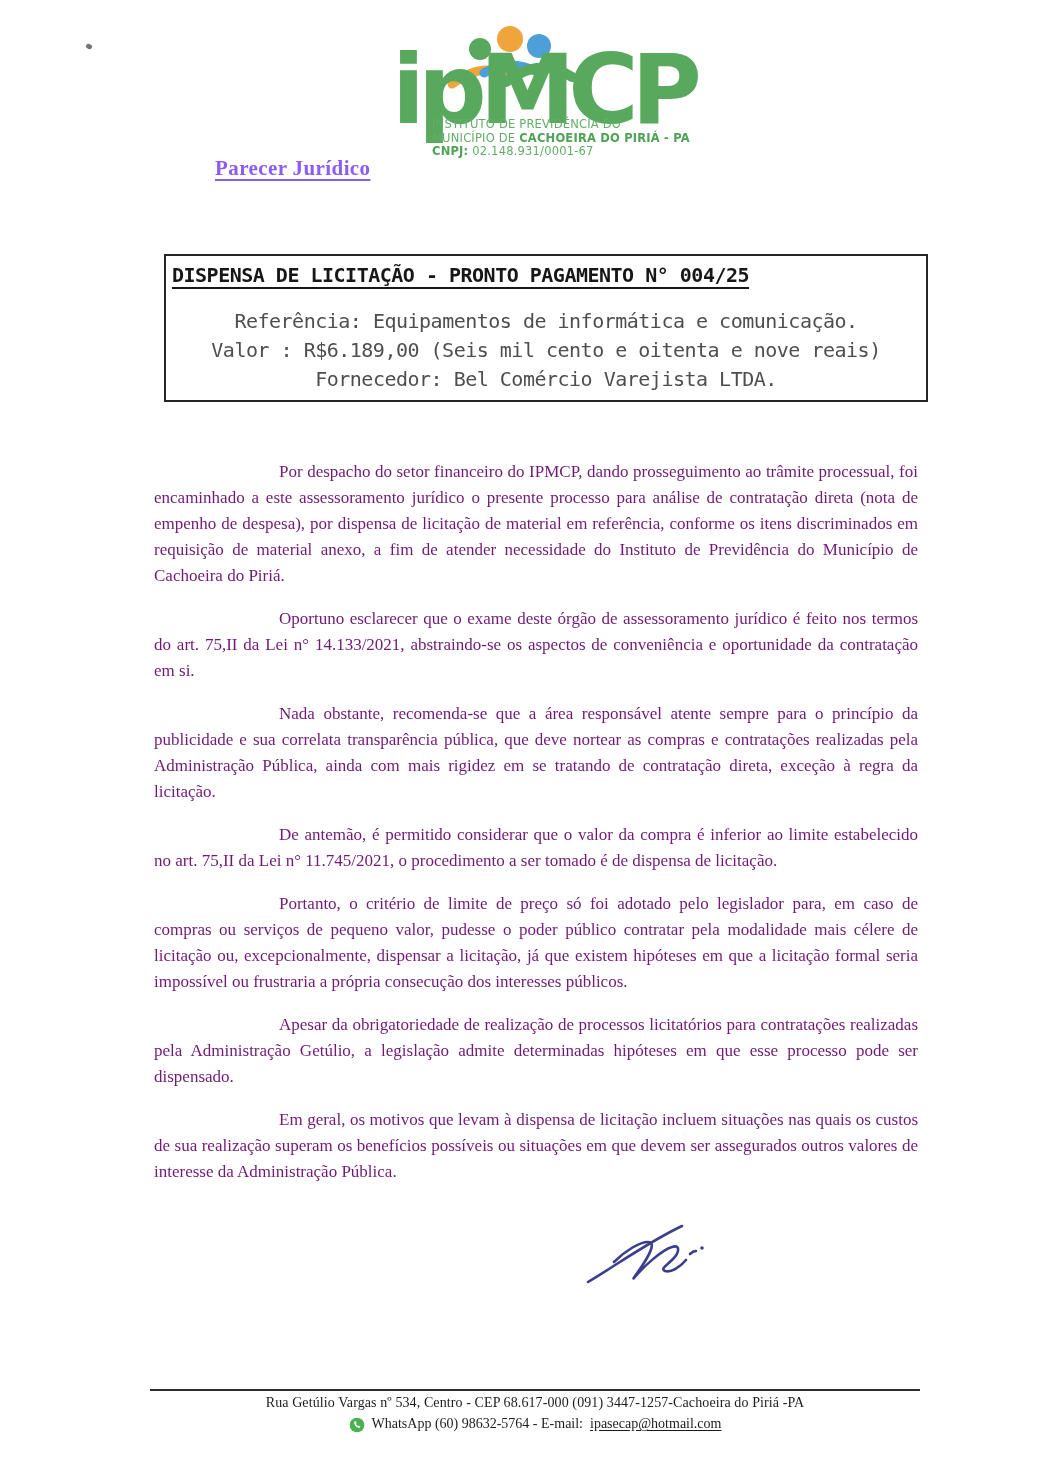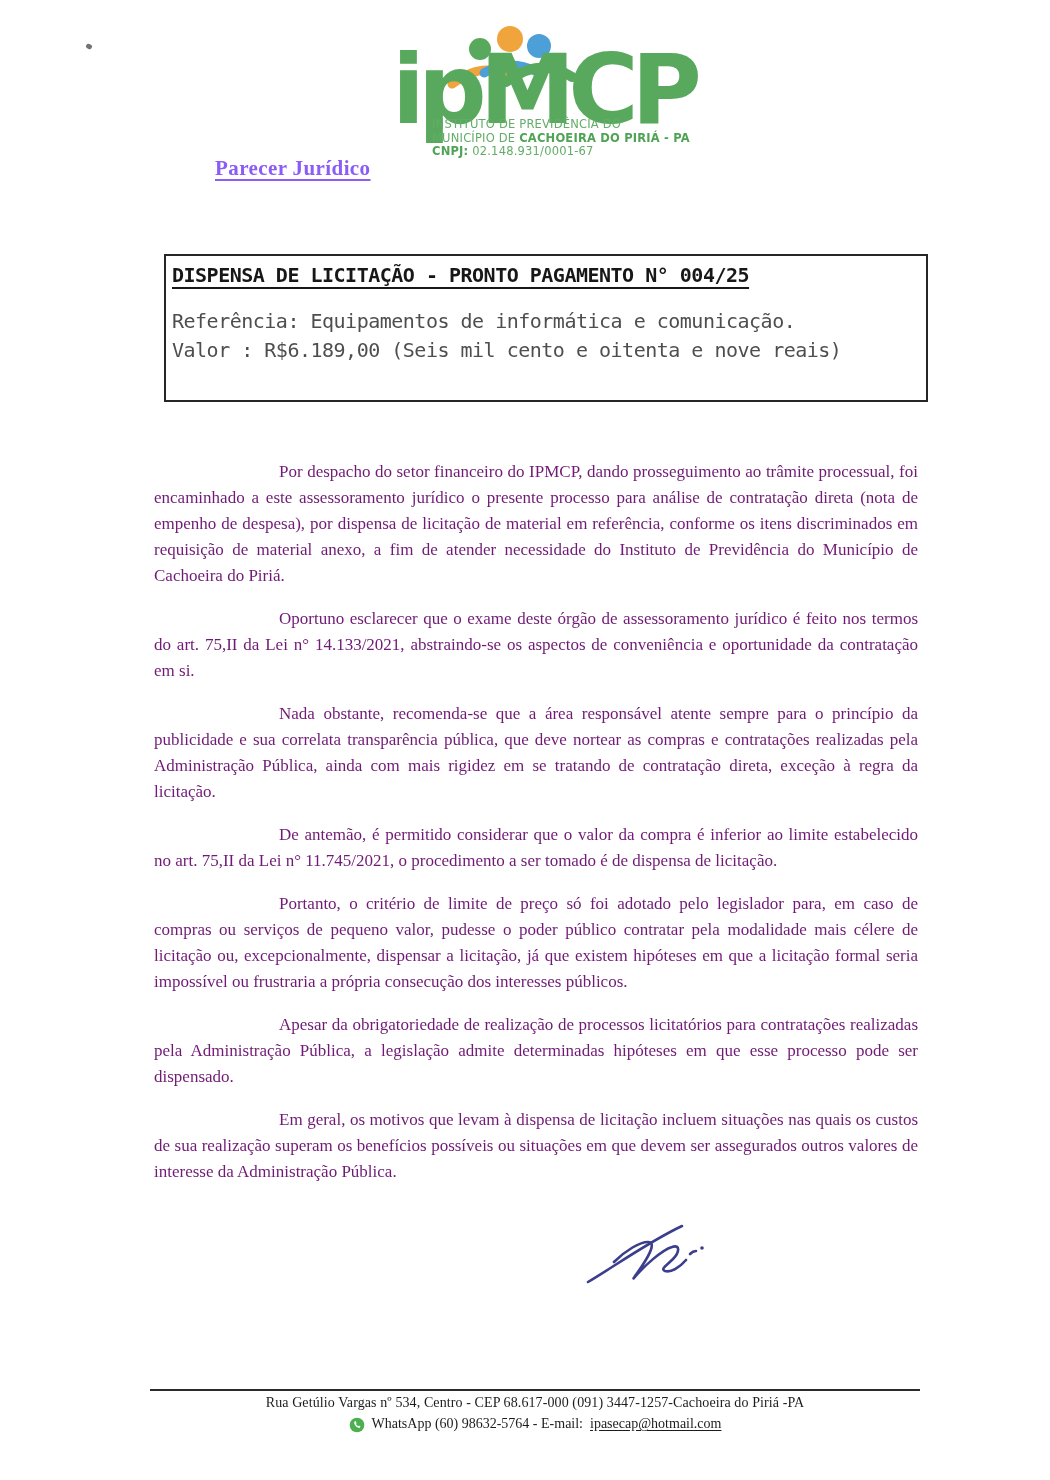--- a/index.html
+++ b/index.html
@@ -47,21 +47,21 @@
     border:2px solid #262626;box-sizing:border-box;
     padding:7px 6px;
     font-family:"DejaVu Sans Mono", monospace;
     margin-left:12px;
   }
   .notice-heading{
     font-size:20px;font-weight:bold;color:#171717;
     letter-spacing:-.5px;white-space:nowrap;
     text-decoration:underline;text-decoration-thickness:2px;text-underline-offset:5px;
   }
-  .notice-lines{margin-top:20px;}
+  .notice-lines{margin-top:20px;text-align:center;}
   .notice-line{
     font-size:20px;line-height:29px;color:#4e4e4e;
     letter-spacing:-.5px;white-space:nowrap;
   }
   
   .body-text{
     position:absolute;left:154px;top:459px;width:764px;
     font-size:17px;line-height:26px;text-align:justify;color:#701a75;
   }
   .body-text p{margin:0 0 17px 0;text-indent:125px;}
@@ -104,30 +104,31 @@
     </div>
   </div>
 
   <h1 class="doc-title">Parecer Jurídico</h1>
 
   <div class="notice-box">
     <div class="notice-heading">DISPENSA DE LICITAÇÃO - PRONTO PAGAMENTO N° 004/25</div>
     <div class="notice-lines">
       <div class="notice-line">Referência: Equipamentos de informática e comunicação.</div>
       <div class="notice-line">Valor : R$6.189,00 (Seis mil cento e oitenta e nove reais)</div>
+      <div class="notice-line">Fornecedor: Bel Comércio Varejista LTDA.</div>
     </div>
   </div>
 
   <div class="body-text">
     <p>Por despacho do setor financeiro do IPMCP, dando prosseguimento ao trâmite processual, foi encaminhado a este assessoramento jurídico o presente processo para análise de contratação direta (nota de empenho de despesa), por dispensa de licitação de material em referência, conforme os itens discriminados em requisição de material anexo, a fim de atender necessidade do Instituto de Previdência do Município de Cachoeira do Piriá.</p>
     <p>Oportuno esclarecer que o exame deste órgão de assessoramento jurídico é feito nos termos do art. 75,II da Lei n° 14.133/2021, abstraindo-se os aspectos de conveniência e oportunidade da contratação em si.</p>
     <p>Nada obstante, recomenda-se que a área responsável atente sempre para o princípio da publicidade e sua correlata transparência pública, que deve nortear as compras e contratações realizadas pela Administração Pública, ainda com mais rigidez em se tratando de contratação direta, exceção à regra da licitação.</p>
     <p>De antemão, é permitido considerar que o valor da compra é inferior ao limite estabelecido no art. 75,II da Lei n° 11.745/2021, o procedimento a ser tomado é de dispensa de licitação.</p>
     <p>Portanto, o critério de limite de preço só foi adotado pelo legislador para, em caso de compras ou serviços de pequeno valor, pudesse o poder público contratar pela modalidade mais célere de licitação ou, excepcionalmente, dispensar a licitação, já que existem hipóteses em que a licitação formal seria impossível ou frustraria a própria consecução dos interesses públicos.</p>
-    <p>Apesar da obrigatoriedade de realização de processos licitatórios para contratações realizadas pela Administração Pública, a legislação admite determinadas hipóteses em que esse processo pode ser dispensado.</p>
+    <p>Apesar da obrigatoriedade de realização de processos licitatórios para contratações realizadas pela Administração Getúlio, a legislação admite determinadas hipóteses em que esse processo pode ser dispensado.</p>
     <p>Em geral, os motivos que levam à dispensa de licitação incluem situações nas quais os custos de sua realização superam os benefícios possíveis ou situações em que devem ser assegurados outros valores de interesse da Administração Pública.</p>
   </div>
 
   <svg class="signature" width="150" height="85" viewBox="0 0 150 85">
     <g fill="none" stroke-width="2.6" stroke-linecap="round" stroke="#3a3e8c">
       <path d="M10,62 C34,48 70,22 104,6"></path>
       <path d="M36,42 C48,30 62,22 70,22 C78,22 72,34 64,46 C58,55 54,60 56,58 C66,46 84,30 94,27 C103,24 101,33 95,39 C89,45 82,49 87,51 C93,53 102,47 108,40"></path>
       <path d="M112,34 C114,32 116,31 118,31"></path>
     </g>
     <circle cx="124" cy="28" r="1.8" fill="#3a3e8c"></circle>

